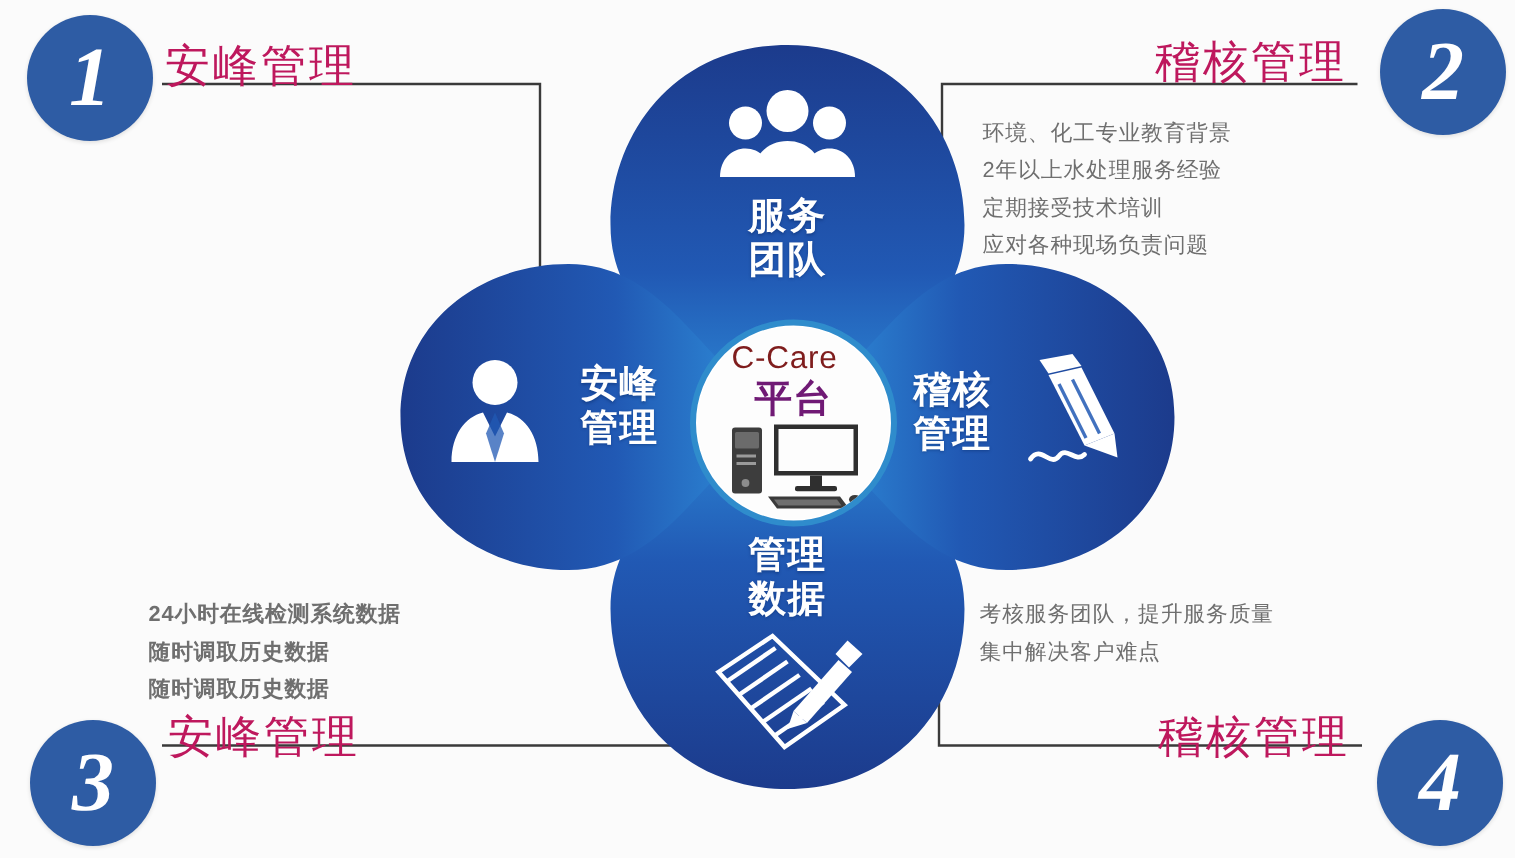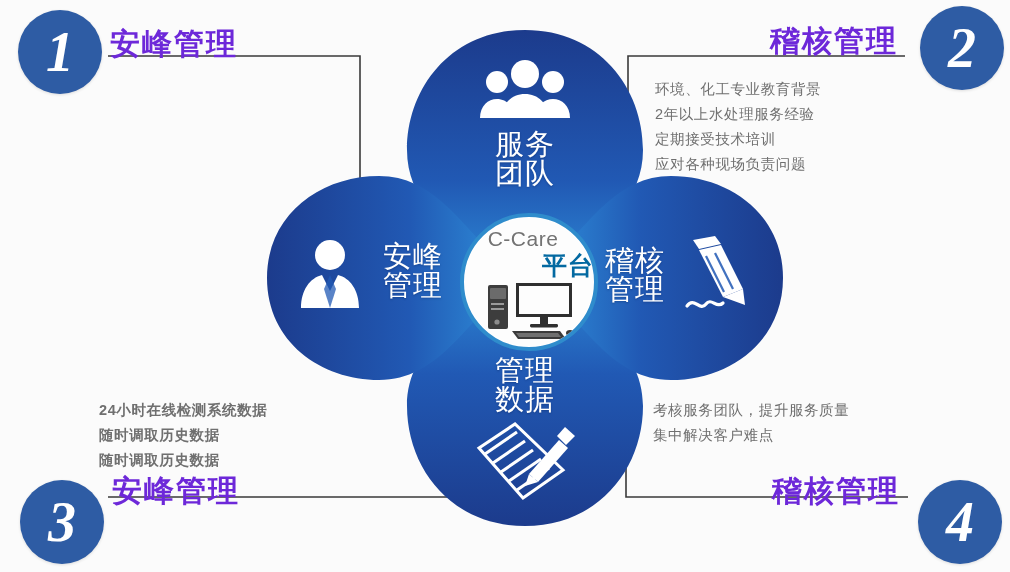--- a/index.html
+++ b/index.html
@@ -25,22 +25,22 @@
     user-select:none;
   }
   #badge1{left:18px;top:10px;}
   #badge2{left:920px;top:6px;}
   #badge3{left:20px;top:480px;}
   #badge4{left:918px;top:480px;}
 
   
   .sect-head{
     position:absolute;
-    color:#6d28d9;
-    font-weight:700;
+    color:#be185d;
+    font-weight:400;
     font-size:30px;
     letter-spacing:2px;
     white-space:nowrap;
     user-select:none;
   }
   #head1{left:110px;top:24px;}
   #head2{left:770px;top:21px;}
   #head3{left:112px;top:471px;}
   #head4{left:772px;top:471px;}
 
@@ -61,51 +61,51 @@
 
   
   #connectors{position:absolute;left:0;top:0;width:1010px;height:572px;}
 
   
   #flower{position:absolute;left:255px;top:18px;width:540px;height:520px;}
 
   .petal-label{
     position:absolute;
     color:#ffffff;
-    font-weight:400;
-    font-size:29px;
+    font-weight:700;
+    font-size:25px;
     line-height:29px;
     text-align:center;
     text-shadow:0 1px 2px rgba(0,30,80,.35);
     user-select:none;
     letter-spacing:1px;
   }
 
   
   #center-hub{
     position:absolute;
     left:205px;top:195px;
     width:130px;height:130px;border-radius:50%;
     background:#fdfdfd;
     border:4px solid #2f8ccc;
     box-shadow:0 0 0 1px rgba(255,255,255,.8) inset;
     overflow:hidden;
   }
   #hub-title{
     position:absolute;left:0;right:12px;top:10px;
     text-align:center;
-    color:#737373;
+    color:#7f1d1d;
     font-size:21px;font-weight:400;
     letter-spacing:.5px;
     user-select:none;
   }
   #hub-sub{
     position:absolute;left:0;right:0;top:32px;
-    text-align:right;
-    color:#0369a1;
+    text-align:center;
+    color:#701a75;
     font-size:25px;font-weight:700;
     letter-spacing:1px;
     user-select:none;
   }
   #hub-pc{position:absolute;left:22px;top:62px;width:88px;height:62px;}
 </style>
 </head>
 <body>
 
 <div id="stage">

